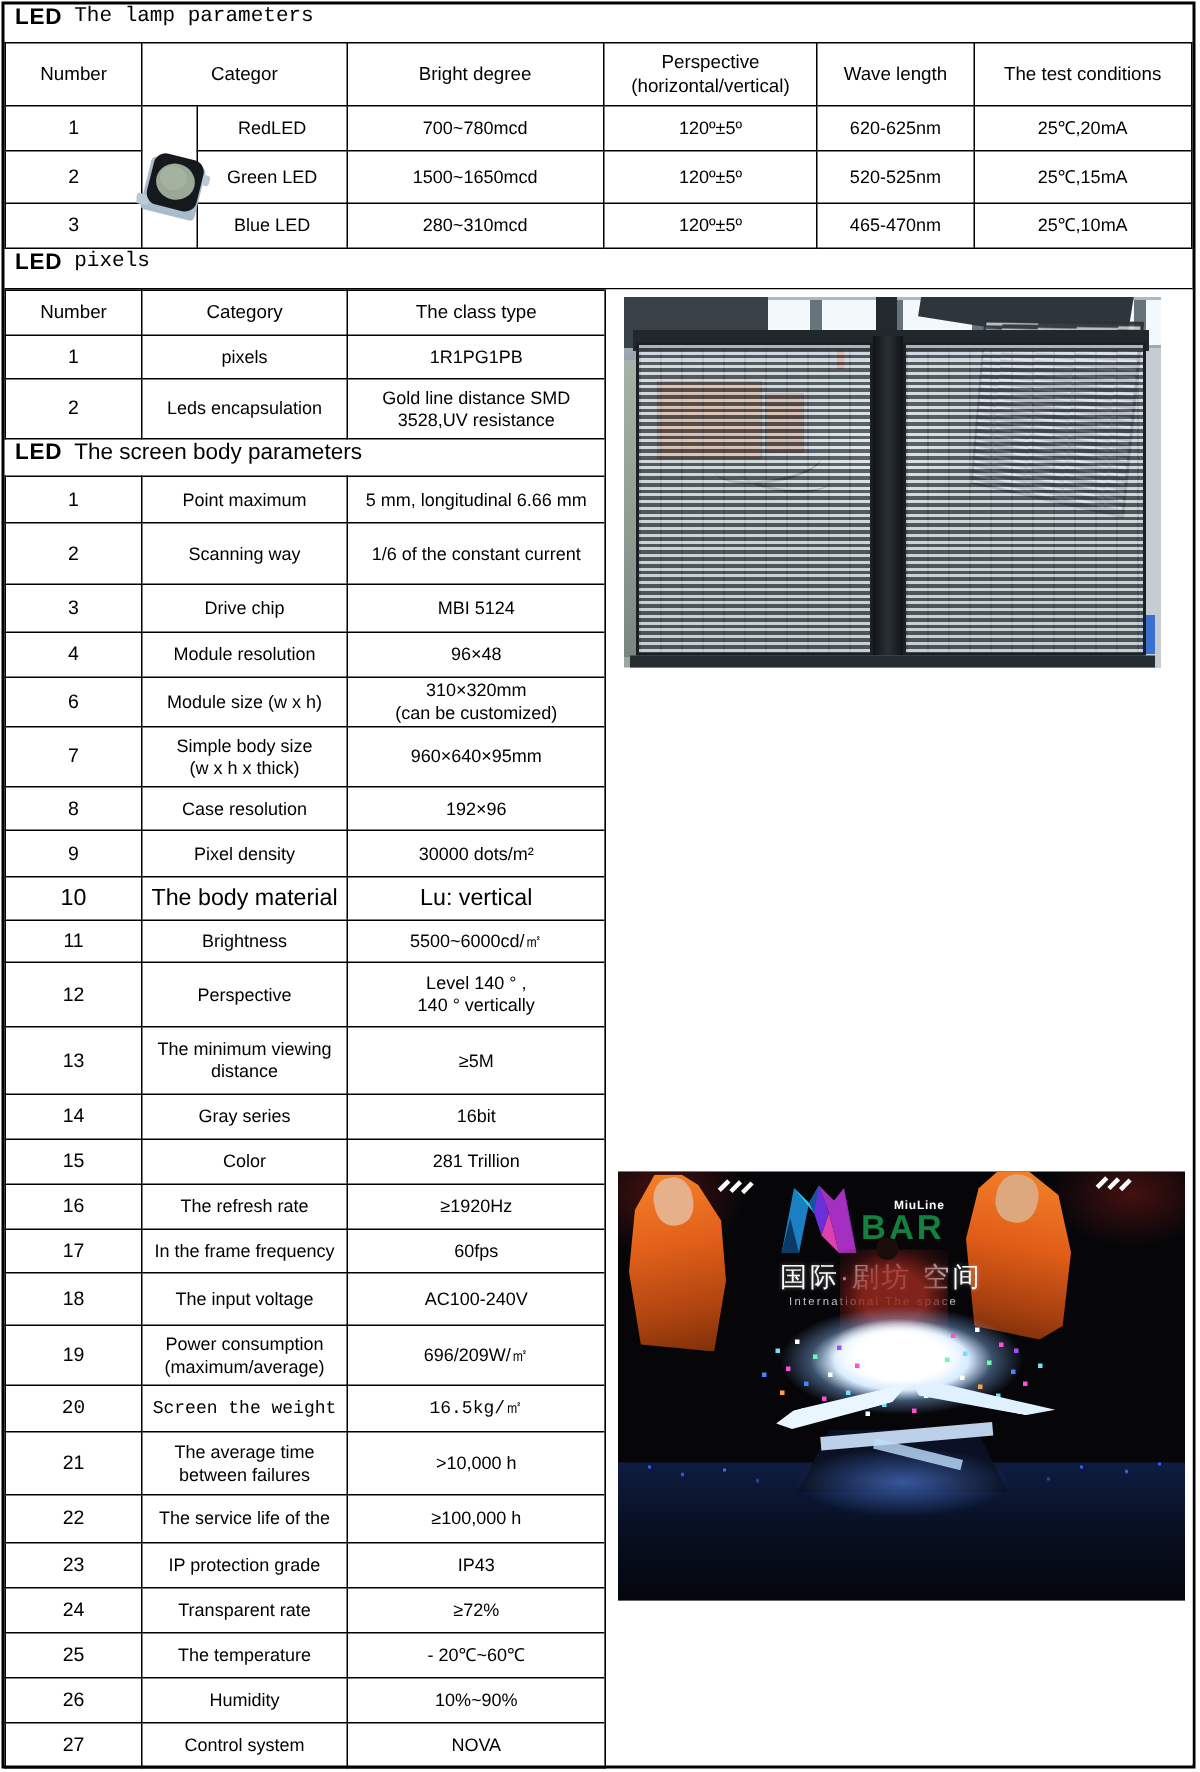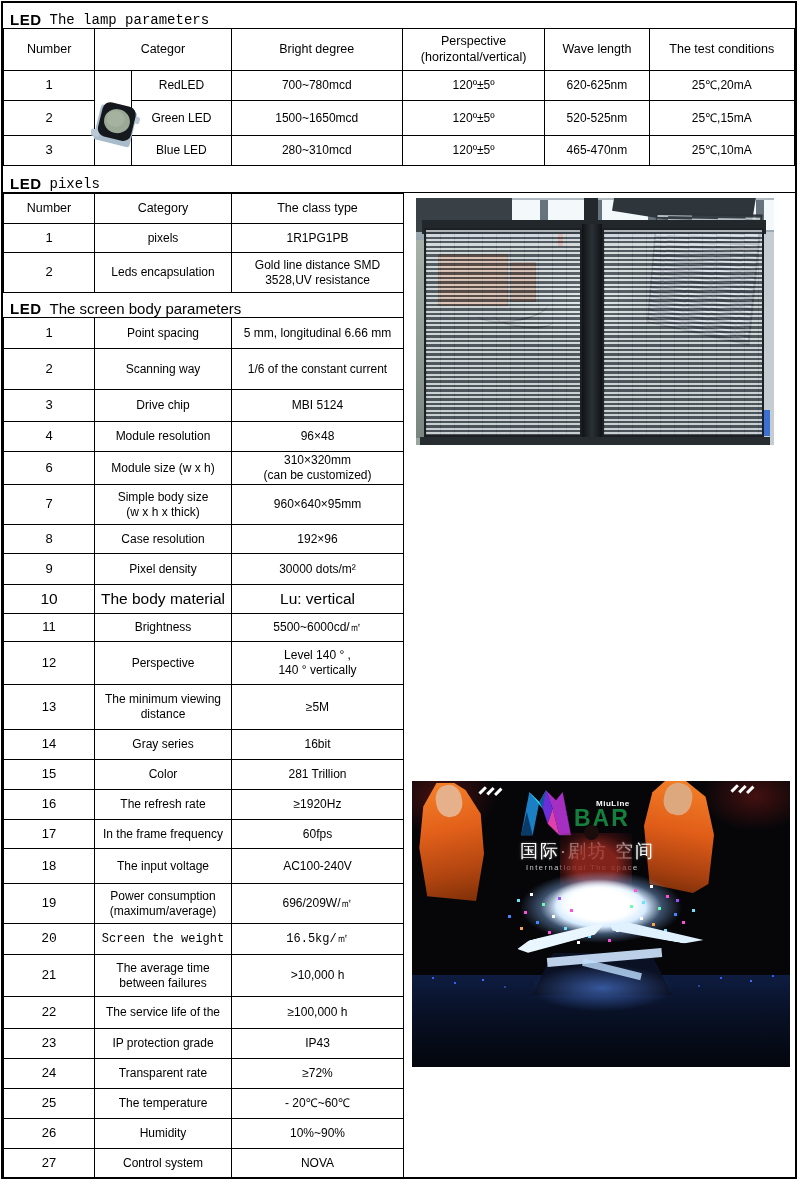--- a/index.html
+++ b/index.html
@@ -1,21 +1,21 @@
 <!DOCTYPE html>
 <html><head>
 <meta charset="utf-8">
 <style>
   * { box-sizing: border-box; margin: 0; padding: 0; }
   body { background:#fff; font-family:"Liberation Sans", sans-serif; color:#000; }
   .page { position:relative; width:800px; height:1181px; background:#fff; overflow:hidden; }
   .sheet { position:absolute; left:1px; top:1px; width:796px; height:1178px; border:2.5px solid #000; background:#fff; }
 
   
-  .title-row { display:flex; align-items:flex-end; gap:8px; padding-left:7px; }
+  .title-row { display:flex; align-items:flex-start; gap:8px; padding-left:7px; }
   .title-row .led { font-weight:bold; font-size:15px; letter-spacing:0.5px; }
   .title-row .mono { font-family:"Liberation Mono", monospace; font-size:14px; }
   .title-row .sans { font-size:15px; }
   #title-lamp { height:25px; }
   #title-pixels { height:26px; }
   #title-body { height:24px; border-bottom:none; }
 
   table { border-collapse:collapse; table-layout:fixed; width:100%; }
   td, th { border:1.5px solid #000; text-align:center; vertical-align:middle;
            font-size:12px; font-weight:normal; padding:1px 3px; white-space:pre-line;
@@ -238,21 +238,21 @@
 
         <table id="body-table">
           <colgroup>
               <col style="width:91px">
               <col style="width:137px">
               <col style="width:172px">
             </colgroup>
           <tbody id="body-body">
               <tr style="height: 31px;">
                 <td class="cell-number">1</td>
-                <td>Point spacing</td>
+                <td>Point maximum</td>
                 <td>5 mm, longitudinal 6.66 mm</td>
               </tr>
               <tr style="height: 41px;">
                 <td class="cell-number">2</td>
                 <td>Scanning way</td>
                 <td>1/6 of the constant current</td>
               </tr>
               <tr style="height: 32px;">
                 <td class="cell-number">3</td>
                 <td>Drive chip</td>

